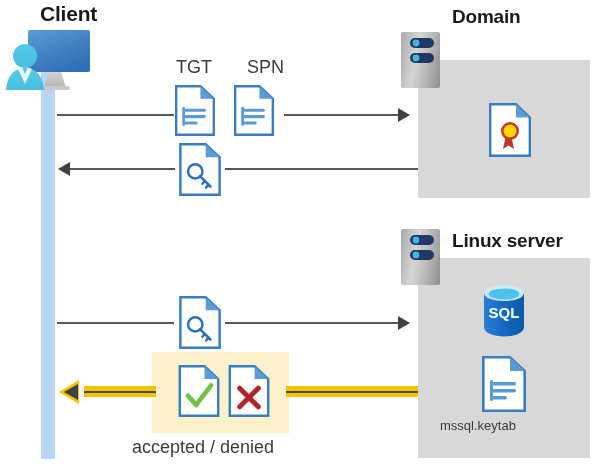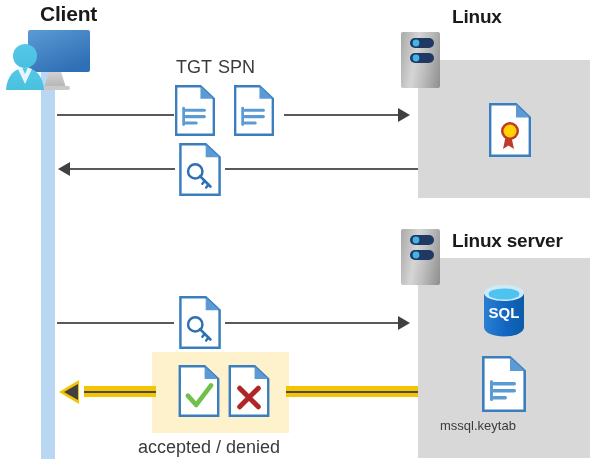--- a/index.html
+++ b/index.html
@@ -34,23 +34,23 @@
 
   
   .rack{width:39px;height:56px;border-radius:2px;
         background:linear-gradient(100deg,#a9a9a9 0%,#d5d5d5 38%,#bdbdbd 62%,#8e8e8e 100%);}
   #dc-rack{left:401px;top:32px;}
   #linux-rack{left:401px;top:229px;}
 
   
   .flow-label{font-size:18px;color:#3b3b3b;}
   #tgt-label{left:176px;top:57px;}
-  #spn-label{left:218px;top:57px;}
+  #spn-label{left:247px;top:57px;}
   #keytab-label{left:440px;top:418px;font-size:13px;}
-  #verdict-label{left:138px;top:437px;font-size:18px;}
+  #verdict-label{left:132px;top:437px;font-size:18px;}
 
   
   #verdict-highlight{left:152px;top:352px;width:137px;height:81px;background:#fdf2cc;}
 
   
   .hline{background:#595959;height:1.6px;}
   .arrowhead{width:0;height:0;}
   .ah-right{border-top:7px solid transparent;border-bottom:7px solid transparent;border-left:12px solid #404040;}
   .ah-left{border-top:7px solid transparent;border-bottom:7px solid transparent;border-right:12px solid #404040;}
 
@@ -95,21 +95,21 @@
 
       <path d="M21 44 C10 44 3 52 2 66 L40 66 C39 52 32 44 21 44 Z" fill="url(#perG)"></path>
 
       <path d="M14 45 L21 60 L28 45 L24 43.5 L21 50 L18 43.5 Z" fill="#ffffff" opacity="0.85"></path>
     </svg>
   </div>
 
   <div class="abs panel" id="dc-panel"></div>
 
   <div class="abs" id="dc-title">
-    <span class="title">Linux</span><br>
+    <span class="title">Domain</span><br>
   </div>
 
   <div class="abs rack" id="dc-rack">
     <svg width="39" height="56" viewBox="0 0 39 56">
       <rect x="9" y="6" width="24" height="10" rx="5" fill="#1f3864"></rect>
       <circle cx="15" cy="11" r="3.4" fill="#41b6e6"></circle>
       <rect x="9" y="21" width="24" height="10" rx="5" fill="#1f3864"></rect>
       <circle cx="15" cy="26" r="3.4" fill="#41b6e6"></circle>
     </svg>
   </div>

